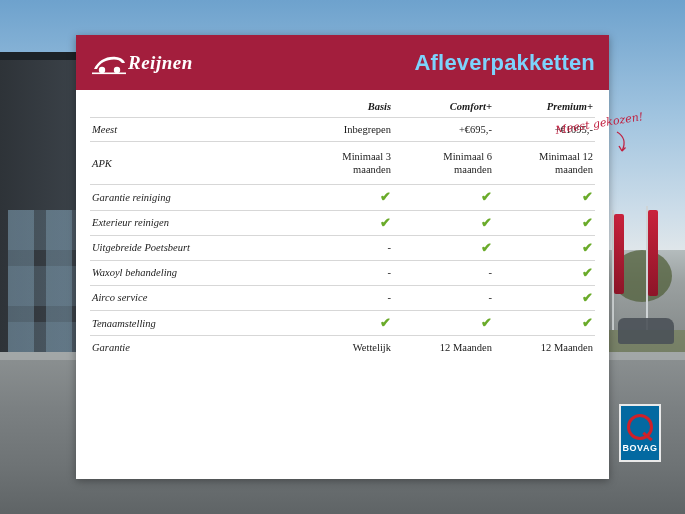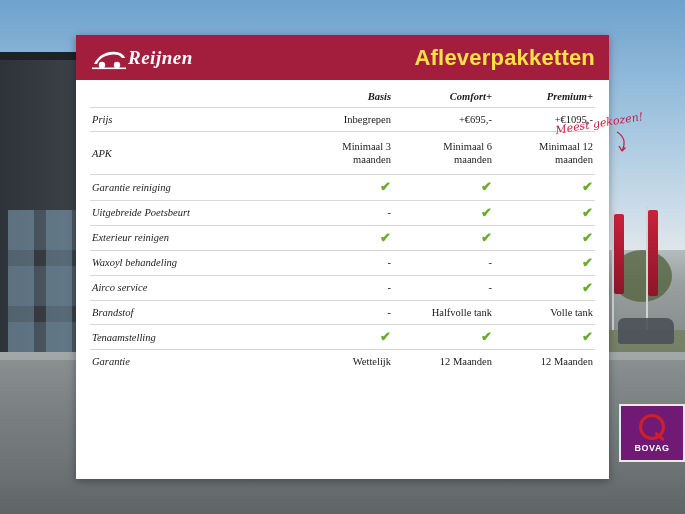--- a/index.html
+++ b/index.html
@@ -101,21 +101,21 @@
     position: absolute;
     left: 76px;
     top: 35px;
     width: 533px;
     height: 444px;
     background: #ffffff;
     box-shadow: 0 2px 8px rgba(0,0,0,0.35);
   }
   .card-header {
     position: relative;
-    height: 45px;
+    height: 55px;
     background: #a31e3d;
     display: flex;
     align-items: center;
     justify-content: space-between;
     padding: 0 14px 0 16px;
     box-sizing: border-box;
   }
   .logo {
     display: flex;
     align-items: center;
@@ -128,21 +128,21 @@
   }
   .logo-text {
     color: #ffffff;
     font-family: "Liberation Serif", serif;
     font-style: italic;
     font-weight: bold;
     font-size: 19px;
     letter-spacing: 0.5px;
   }
   .header-title {
-    color: #fde047;
+    color: #7dd3fc;
     font-size: 22px;
     font-weight: bold;
     letter-spacing: 0.2px;
   }
 
   
   .table-wrap {
     padding: 6px 14px 0 14px;
     box-sizing: border-box;
   }
@@ -217,23 +217,23 @@
     width: 14px;
     height: 22px;
     pointer-events: none;
   }
 
   
   .bovag {
     position: absolute;
     left: 619px;
     top: 404px;
-    width: 66px;
+    width: 42px;
     height: 58px;
-    background: #701a75;
+    background: #0369a1;
     border: 2px solid #e9e9e9;
     box-sizing: border-box;
     display: flex;
     flex-direction: column;
     align-items: center;
     justify-content: center;
     gap: 3px;
   }
   .bovag-q {
     width: 26px;
@@ -317,66 +317,60 @@
         <thead>
           <tr>
             <th class="head-blank"></th>
             <th class="plan-head">Basis</th>
             <th class="plan-head">Comfort+</th>
             <th class="plan-head">Premium+</th>
           </tr>
         </thead>
         <tbody>
             <tr>
-              <td class="feature">Prijs</td>
+              <td class="feature">Meest</td>
               <td class="cell">Inbegrepen</td>
               <td class="cell">+€695,-</td>
               <td class="cell">+€1095,-</td>
             </tr>
             <tr class="tall">
               <td class="feature">APK</td>
               <td class="cell">Minimaal 3<br>maanden</td>
               <td class="cell">Minimaal 6<br>maanden</td>
               <td class="cell">Minimaal 12<br>maanden</td>
             </tr>
             <tr>
               <td class="feature">Garantie reiniging</td>
               <td class="cell"><span class="check">✔</span></td>
               <td class="cell"><span class="check">✔</span></td>
               <td class="cell"><span class="check">✔</span></td>
             </tr>
             <tr>
+              <td class="feature">Exterieur reinigen</td>
+              <td class="cell"><span class="check">✔</span></td>
+              <td class="cell"><span class="check">✔</span></td>
+              <td class="cell"><span class="check">✔</span></td>
+            </tr>
+            <tr>
               <td class="feature">Uitgebreide Poetsbeurt</td>
               <td class="cell dash">-</td>
               <td class="cell"><span class="check">✔</span></td>
               <td class="cell"><span class="check">✔</span></td>
             </tr>
             <tr>
-              <td class="feature">Exterieur reinigen</td>
-              <td class="cell"><span class="check">✔</span></td>
-              <td class="cell"><span class="check">✔</span></td>
-              <td class="cell"><span class="check">✔</span></td>
-            </tr>
-            <tr>
               <td class="feature">Waxoyl behandeling</td>
               <td class="cell dash">-</td>
               <td class="cell dash">-</td>
               <td class="cell"><span class="check">✔</span></td>
             </tr>
             <tr>
               <td class="feature">Airco service</td>
               <td class="cell dash">-</td>
               <td class="cell dash">-</td>
               <td class="cell"><span class="check">✔</span></td>
-            </tr>
-            <tr>
-              <td class="feature">Brandstof</td>
-              <td class="cell dash">-</td>
-              <td class="cell">Halfvolle tank</td>
-              <td class="cell">Volle tank</td>
             </tr>
             <tr>
               <td class="feature">Tenaamstelling</td>
               <td class="cell"><span class="check">✔</span></td>
               <td class="cell"><span class="check">✔</span></td>
               <td class="cell"><span class="check">✔</span></td>
             </tr>
             <tr>
               <td class="feature">Garantie</td>
               <td class="cell">Wettelijk</td>

